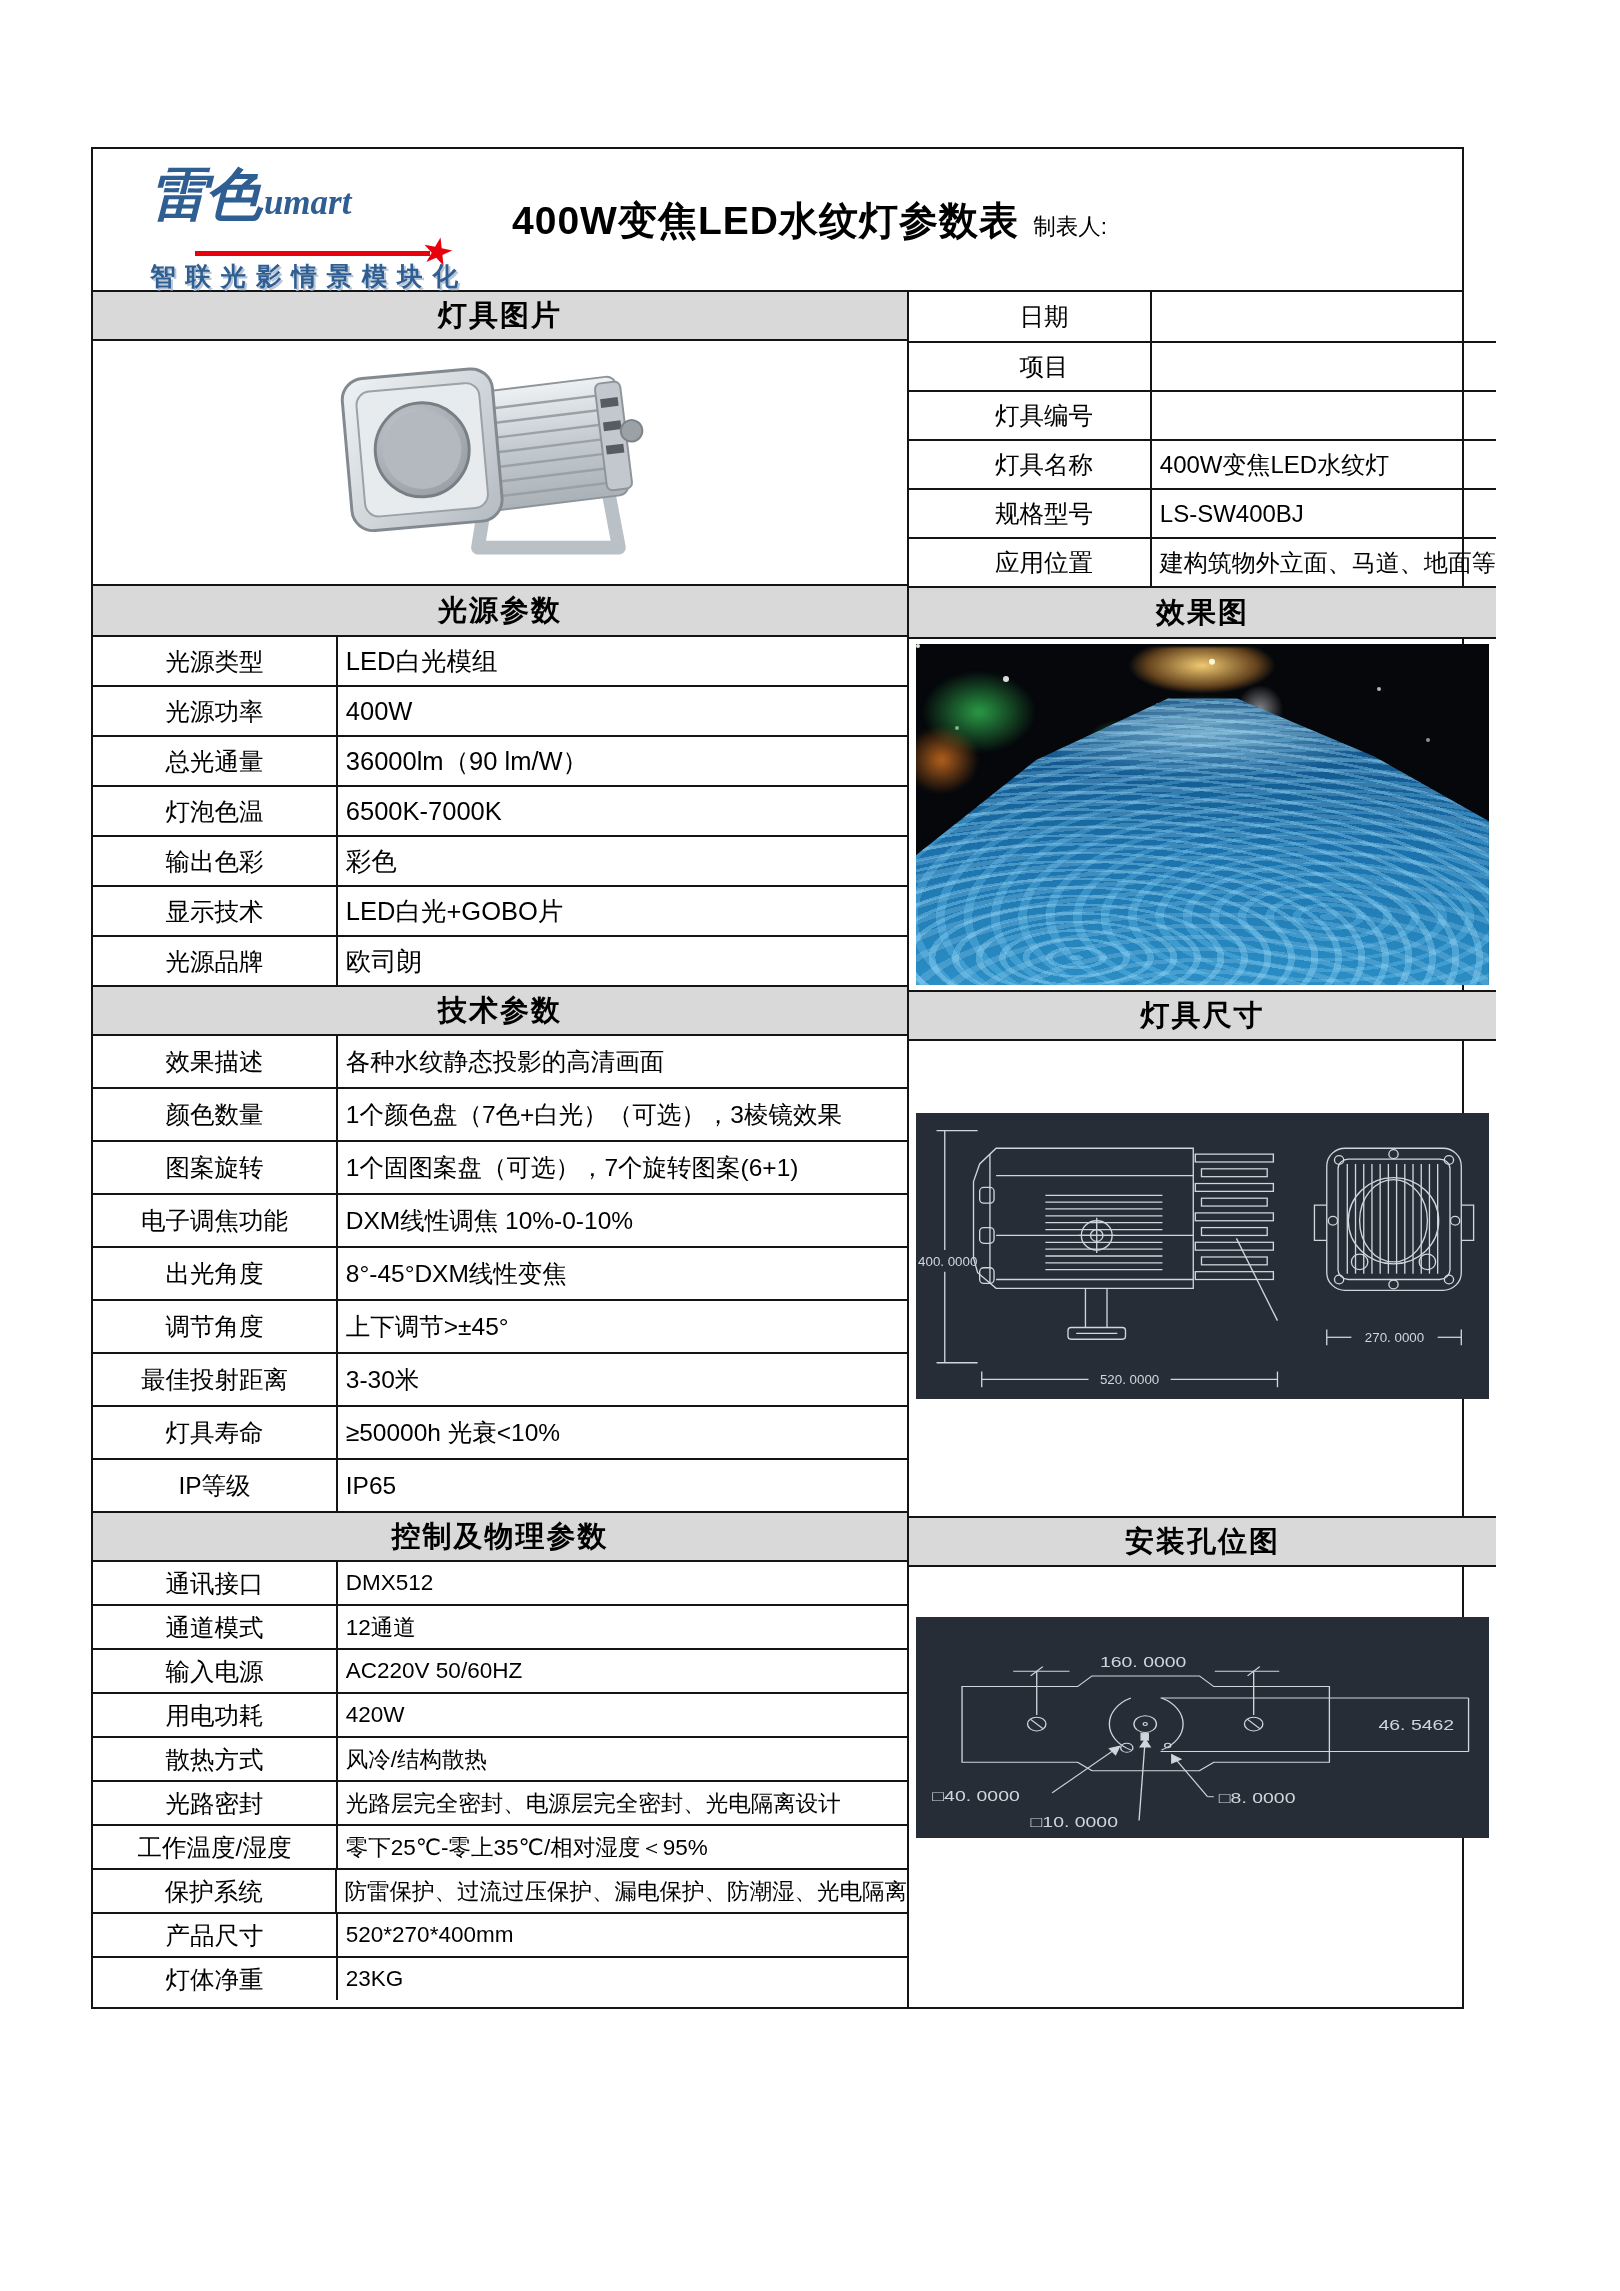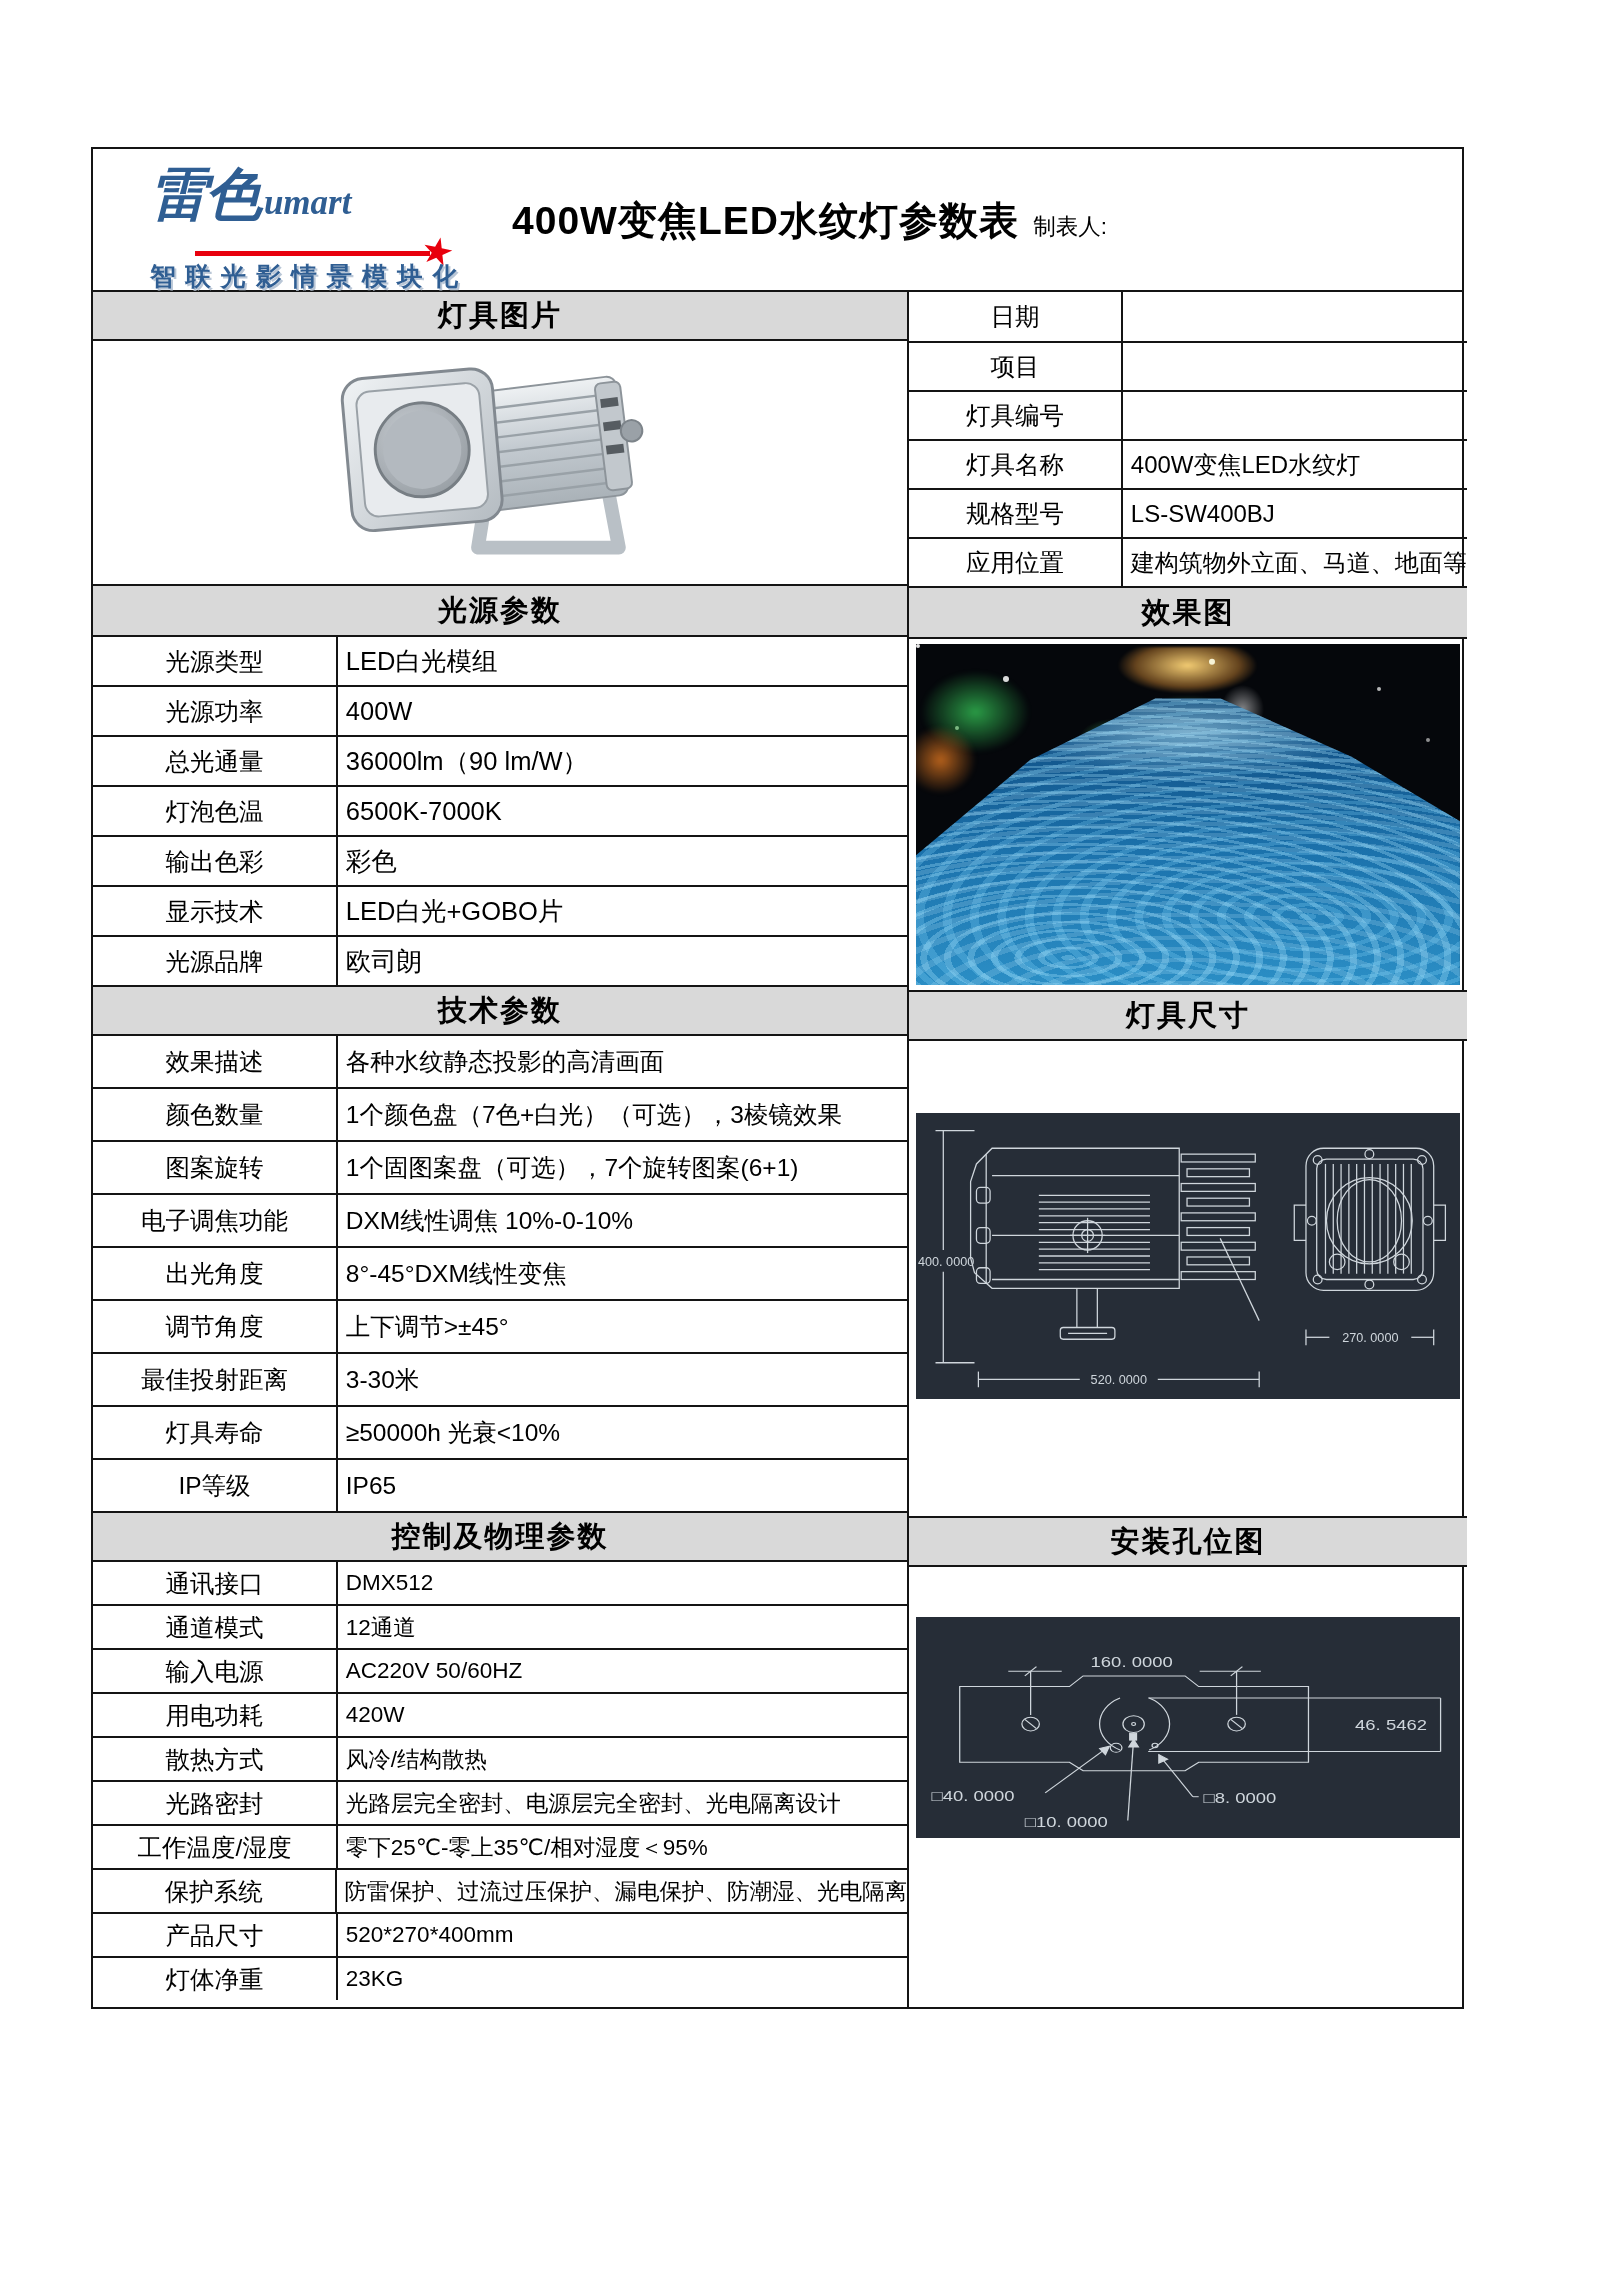--- a/index.html
+++ b/index.html
@@ -39,21 +39,21 @@
   .prow{display:flex;}
   .prow .lbl{width:245px;border-right:2px solid #141414;display:flex;align-items:center;
              justify-content:center;font-size:24.5px;text-align:center;box-sizing:border-box;}
   .prow .val{flex:1;display:flex;align-items:center;padding-left:7.8px;font-size:25.5px;white-space:nowrap;}
   .r-ls{height:50px;}
   .r-tech{height:53px;}
   .r-tech .val{font-size:24.5px;}
   .r-ctl{height:44px;}
   .r-ctl .val{font-size:22.5px;}
 
-  .irow{display:flex;height:49px;}
+  .irow{display:flex;height:49px;padding-left:29px;}
   .irow .lbl{width:214px;border-right:2px solid #141414;display:flex;align-items:center;
              justify-content:center;font-size:24.5px;box-sizing:border-box;}
   .irow .val{flex:1;display:flex;align-items:center;padding-left:7.8px;font-size:24px;white-space:nowrap;}
 
   
   .pic-cell{height:245px;display:flex;align-items:center;justify-content:center;}
 
   
   .photo-cell{height:353px;padding:4.9px 6.9px;}
   .fx{position:relative;width:100%;height:100%;background:#05070b;overflow:hidden;}

